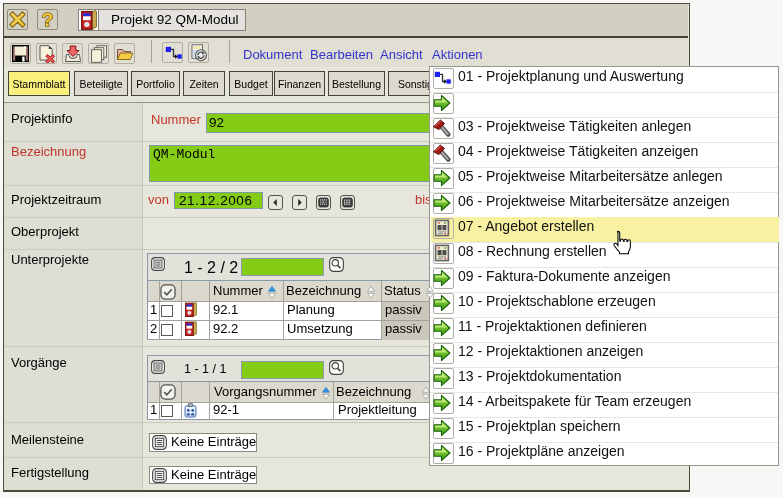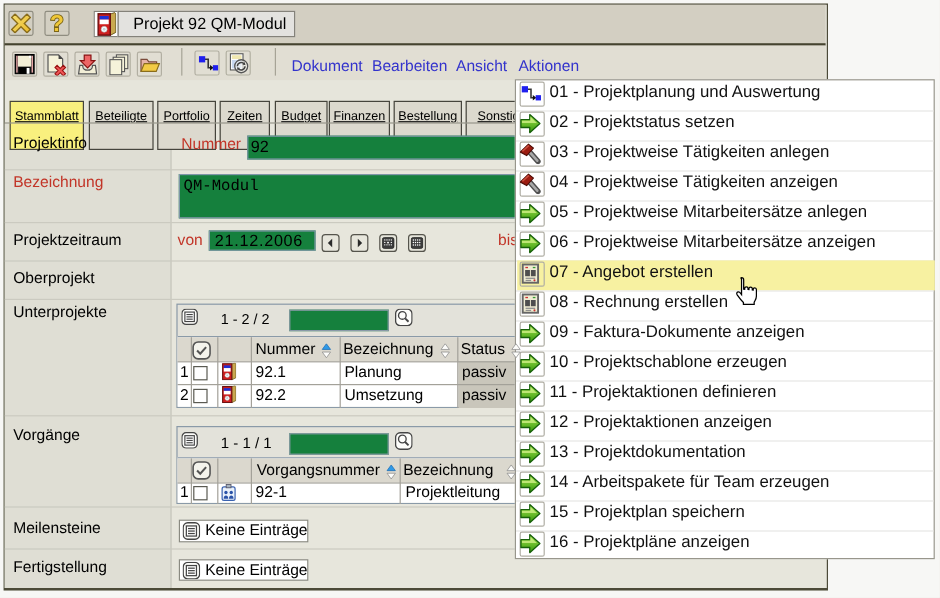--- a/index.html
+++ b/index.html
@@ -12,25 +12,25 @@
 #tbborder { position:absolute; left:4px; top:36px; width:684px; height:2px; background:#45432f; }
 #toolbar { position:absolute; left:4px; top:38px; width:684px; height:29px; background:#e1ded3; }
 #tabstrip { position:absolute; left:4px; top:67px; width:684px; height:36px; background:#e6e5db; }
 #form { position:absolute; left:4px; top:103px; width:684px; height:387px; background:#e7e6dc; }
 #labelcol { position:absolute; left:4px; top:103px; width:139px; height:387px; background:#dfded4; border-right:1px solid #c6c5bb; }
 .hdiv { position:absolute; left:4px; width:684px; height:1px; background:#cbcac0; }
 .tbtn { position:absolute; width:21px; height:21px; border:1px solid #b2afa2; border-radius:2px; top:43px; }
 .tbtn2 { position:absolute; width:21px; height:21px; border:1px solid #b2afa2; border-radius:2px; top:42px; }
 .tsep { position:absolute; top:40px; width:1px; height:23px; background:#a6a396; }
 .menuword { position:absolute; top:47px; font-size:13px; color:#3333cc; white-space:nowrap; }
-.tab { position:absolute; top:84px; height:41px; border:1px solid #45443c; background:#dcd9ce;
-  font-size:10.5px; color:#000; text-align:center; line-height:25px; white-space:nowrap; overflow:hidden;text-decoration:underline; }
+.tab { position:absolute; top:71px; height:25px; border:1px solid #45443c; background:#dcd9ce;
+  font-size:10.5px; color:#000; text-align:center; line-height:25px; white-space:nowrap; overflow:hidden; }
 .lbl { position:absolute; font-size:13px; color:#000; white-space:nowrap; }
 .rlbl { position:absolute; font-size:13px; color:#c23528; white-space:nowrap; }
-.inp { position:absolute; background:#15803d; border:1px solid #82a; font-size:13px; }
+.inp { position:absolute; background:#84cc16; border:1px solid #82a; font-size:13px; }
 .cellline { position:absolute; background:#a3a199; }
 #menu { position:absolute; left:429px; top:66px; width:350px; height:400px;
   background:#fff; border:1px solid #98968c; }
 .mitem { position:absolute; left:1px; width:348px; height:25px; }
 .mtext { position:absolute; left:27px; top:0.5px; font-size:14px; color:#111; white-space:nowrap; }
 .mibox { position:absolute; left:2px; top:1px; width:21px; height:21px; border:1px solid #b0aea4; border-radius:2px; background:#fff; }
 .msep { position:absolute; left:0; width:348px; height:1px; background:#e6e6e4; }
 </style>
 </head>
 <body>
@@ -88,21 +88,21 @@
 
 <div class="lbl" style="left:11px;top:192px;">Projektzeitraum</div>
 <div class="rlbl" style="left:148px;top:192px;">von</div>
 <div class="inp" style="left:174px;top:192px;width:89px;height:17px;border-color:#7f96a8;line-height:15px;padding-left:4px;font-size:13.5px;letter-spacing:0.6px;">21.12.2006</div>
 <div class="rlbl" style="left:415px;top:192px;">bis</div>
 
 <div class="lbl" style="left:11px;top:224px;">Oberprojekt</div>
 
 <div class="lbl" style="left:11px;top:252px;">Unterprojekte</div>
 <div class="abs" style="left:147px;top:253px;width:414px;height:87px;border:1px solid #8a9aa8;background:#e3e2da;"></div>
-<div class="lbl" style="left:184px;top:259px;font-size:12px;">1 - 2 / 2</div>
+<div class="lbl" style="left:184px;top:259px;font-size:16px;">1 - 2 / 2</div>
 <div class="inp" style="left:241px;top:258px;width:83px;height:18px;border-color:#8a9aa8;"></div>
 
 <div class="abs" style="left:148px;top:280px;width:412px;height:59px;background:#fff;border-top:1px solid #8a9aa8;">
   <div class="abs" style="left:0;top:0;width:412px;height:20px;background:#dbd8ce;"></div>
   <div class="abs" style="left:234px;top:20px;width:178px;height:39px;background:#c9c6bb;"></div>
   <div class="cellline" style="left:11px;top:0;width:1px;height:59px;"></div>
   <div class="cellline" style="left:33px;top:0;width:1px;height:59px;"></div>
   <div class="cellline" style="left:61px;top:0;width:1px;height:59px;"></div>
   <div class="cellline" style="left:135px;top:0;width:1px;height:59px;"></div>
   <div class="cellline" style="left:233px;top:0;width:1px;height:59px;"></div>
@@ -149,21 +149,20 @@
 <div class="abs" style="left:149px;top:466px;width:108px;height:18px;background:#fff;border:1px solid #8a8a80;font-size:13px;line-height:15px;padding-left:21px;white-space:nowrap;">Keine Einträge</div>
 
 <div id="menu">
   <div class="mitem" style="top:0px;padding-left:12px;">
       <div class="mibox" id="mi0"></div>
       <div class="mtext">01 - Projektplanung und Auswertung</div>
     </div>
   <div class="msep" style="top:25px;"></div>
   <div class="mitem" style="top:25px;">
       <div class="mibox" id="mi1"></div>
-      <div class="mtext">02 - Projektstatus setzen</div>
     </div>
   <div class="msep" style="top:50px;"></div>
   <div class="mitem" style="top:50px;">
       <div class="mibox" id="mi2"></div>
       <div class="mtext">03 - Projektweise Tätigkeiten anlegen</div>
     </div>
   <div class="msep" style="top:75px;"></div>
   <div class="mitem" style="top:75px;">
       <div class="mibox" id="mi3"></div>
       <div class="mtext">04 - Projektweise Tätigkeiten anzeigen</div>

